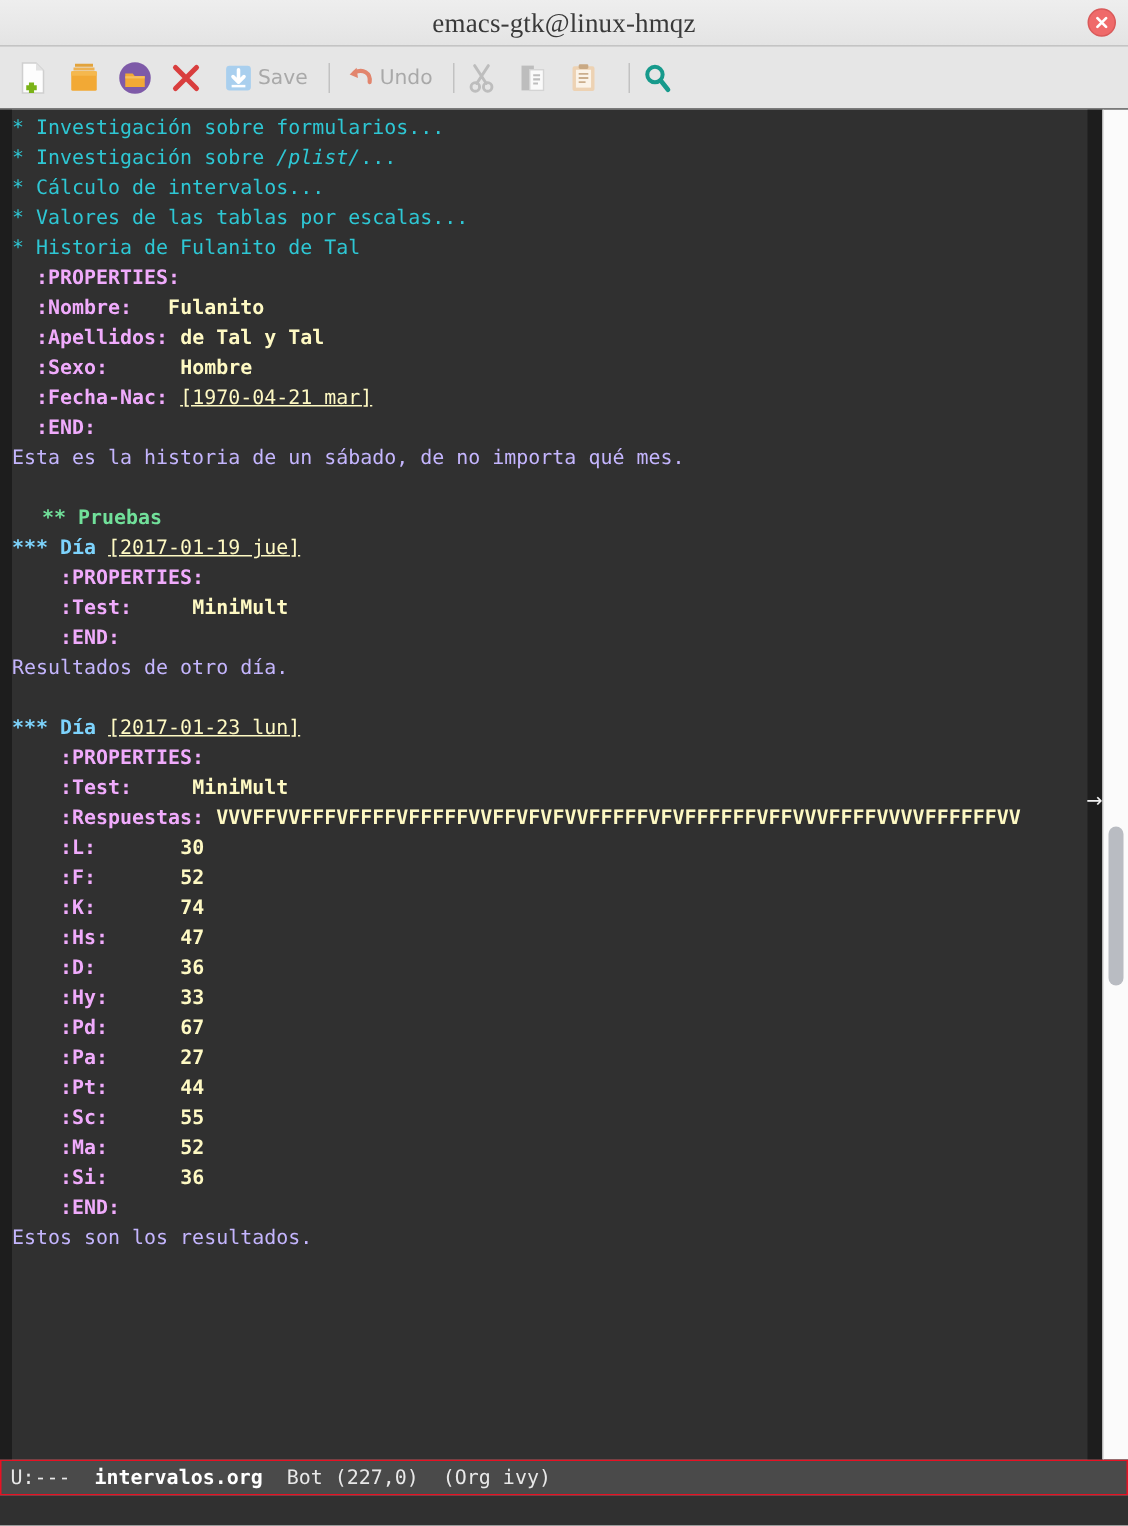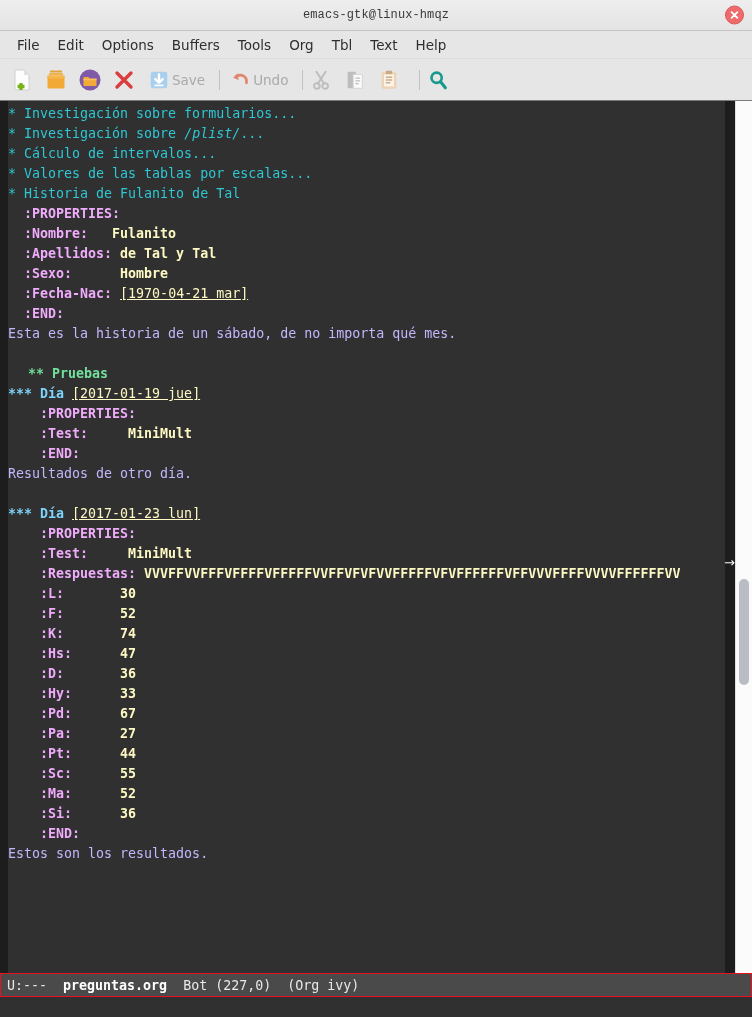--- a/index.html
+++ b/index.html
@@ -18,22 +18,22 @@
 
   
   .titlebar {
     position: relative;
     height: 30px; flex: 0 0 30px;
     background: linear-gradient(#eeeeee, #e4e4e4);
     border-bottom: 1px solid #c4c4c4;
     display: flex; align-items: center; justify-content: center;
   }
   .titlebar-text {
-    font-size: 12px; color: #3a3a3a;
-    font-family: Liberation Mono, monospace;
+    font-size: 18px; color: #3a3a3a;
+    font-family: Liberation Serif, serif;
     letter-spacing: .1px;
   }
   .close-btn {
     position: absolute; right: 8px; top: 50%;
     transform: translateY(-50%);
     width: 17px; height: 17px; border-radius: 50%;
     background: #ef6a6a; border: 1px solid #d95a5a;
     display: flex; align-items: center; justify-content: center;
     cursor: pointer;
   }
@@ -170,31 +170,20 @@
 
   <div class="titlebar">
     <span class="titlebar-text">emacs-gtk@linux-hmqz</span>
     <div class="close-btn">
       <svg width="9" height="9" viewBox="0 0 9 9">
         <path d="M1.6 1.6 L7.4 7.4 M7.4 1.6 L1.6 7.4" stroke="#ffffff" stroke-width="1.8" stroke-linecap="round"></path>
       </svg>
     </div>
   </div>
 
-  <div class="menubar">
-    <div class="menu-item">File</div>
-    <div class="menu-item">Edit</div>
-    <div class="menu-item">Options</div>
-    <div class="menu-item">Buffers</div>
-    <div class="menu-item">Tools</div>
-    <div class="menu-item">Org</div>
-    <div class="menu-item">Tbl</div>
-    <div class="menu-item">Text</div>
-    <div class="menu-item">Help</div>
-  </div>
 
   <div class="toolbar">
 
     <div class="tb-btn">
       <svg width="24" height="24" viewBox="0 0 24 24">
         <path d="M5 2 h9 l5 5 v15 h-14 z" fill="#fdfdfd" stroke="#cfcfcf" stroke-width="1"></path>
         <path d="M14 2 v5 h5 z" fill="#e2e2e2"></path>
         <path d="M7.5 18.5 h7 M11 15 v7" stroke="#7ab317" stroke-width="3.4" stroke-linecap="butt"></path>
       </svg>
     </div>
@@ -287,16 +276,16 @@
 
     <div class="fringe-right">
       <span class="cont-arrow">→</span>
     </div>
 
     <div class="scrollbar">
       <div class="scroll-thumb"></div>
     </div>
   </div>
 
-  <div class="modeline"><span>U:---</span><span>  </span><span class="ml-buf">preguntas.org</span><span>  </span><span>Bot (227,0)</span><span>  </span><span>(Org ivy)</span></div>
+  <div class="modeline"><span>U:---</span><span>  </span><span class="ml-buf">intervalos.org</span><span>  </span><span>Bot (227,0)</span><span>  </span><span>(Org ivy)</span></div>
 
   <div class="echo"></div>
 </div>
 
 </body></html>

